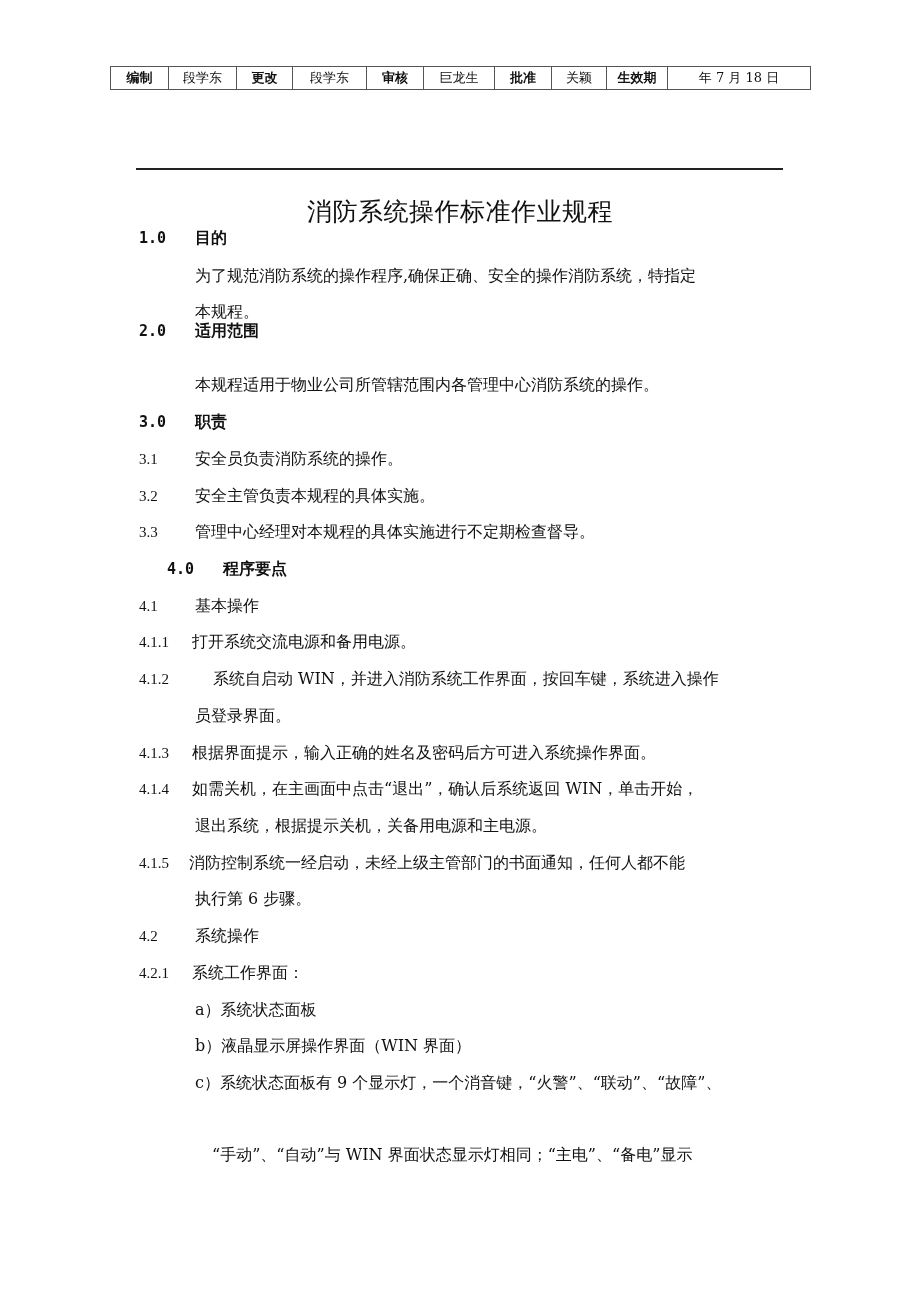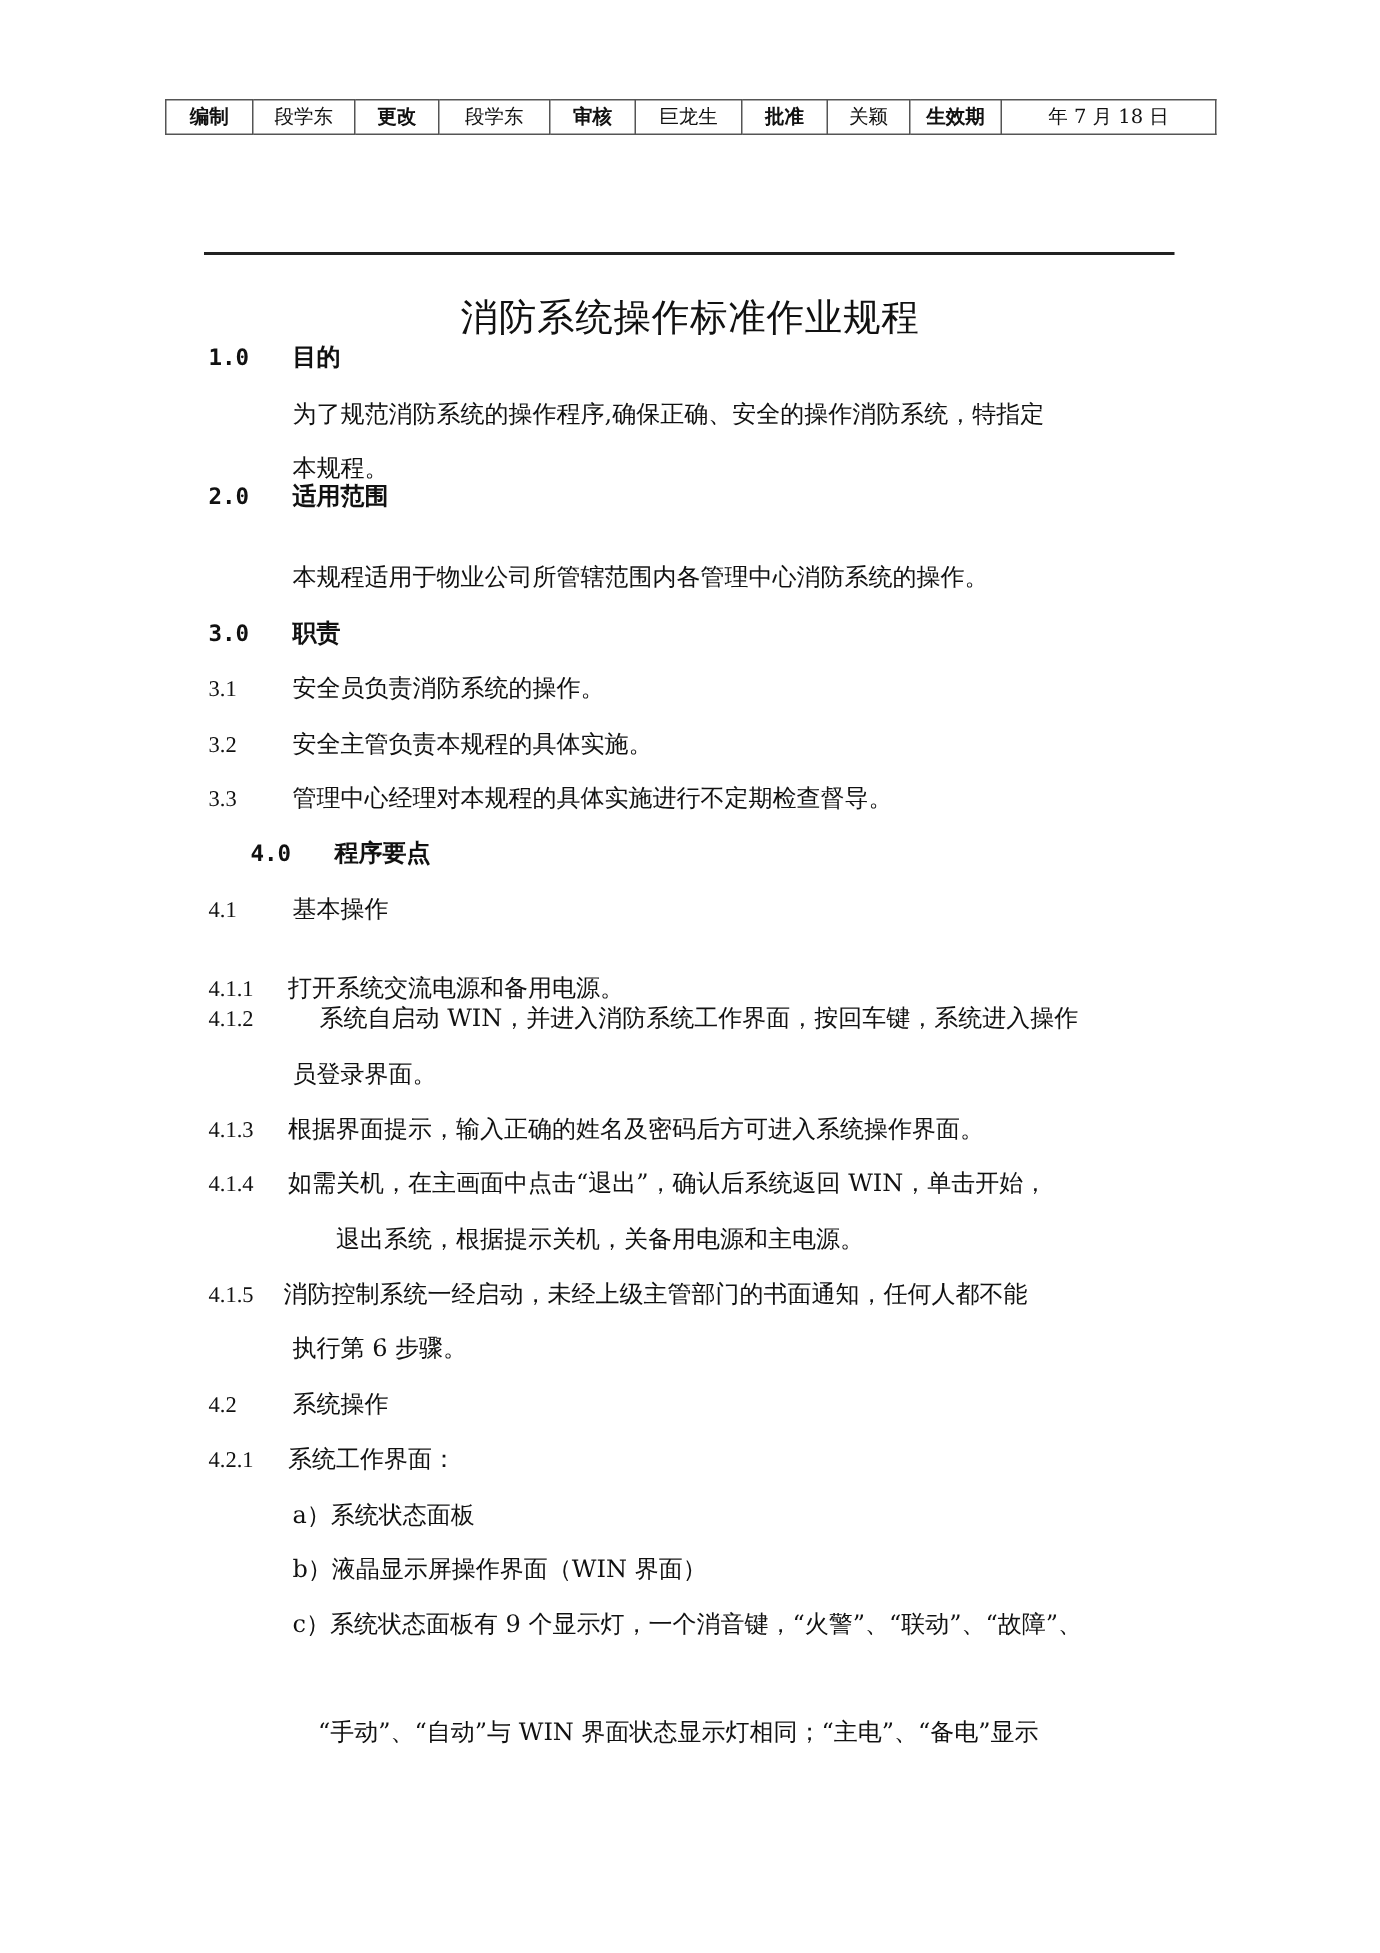--- a/index.html
+++ b/index.html
@@ -134,34 +134,34 @@
 <div class="line" style="left:139px; top:522px;">
   <span class="num" style="width:56px">3.3</span><span>管理中心经理对本规程的具体实施进行不定期检查督导。</span>
 </div>
 
 <div class="line heading" style="left:139px; top:559px;margin-left:28px;">
   <span class="num" style="width:56px">4.0</span><span class="txt">程序要点</span>
 </div>
 <div class="line" style="left:139px; top:596px;">
   <span class="num" style="width:56px">4.1</span><span>基本操作</span>
 </div>
-<div class="line" style="left:139px; top:632px;margin-top:17px;">
+<div class="line" style="left:139px; top:632px;">
   <span class="num" style="width:53px">4.1.1</span><span>打开系统交流电源和备用电源。</span>
 </div>
 <div class="line" style="left:139px; top:669px;">
   <span class="num" style="width:74px">4.1.2</span><span>系统自启动 WIN，并进入消防系统工作界面，按回车键，系统进入操作</span>
 </div>
 <div class="line" style="left:195px; top:706px;">员登录界面。</div>
 <div class="line" style="left:139px; top:743px;">
   <span class="num" style="width:53px">4.1.3</span><span>根据界面提示，输入正确的姓名及密码后方可进入系统操作界面。</span>
 </div>
 <div class="line" style="left:139px; top:779px;">
   <span class="num" style="width:53px">4.1.4</span><span>如需关机，在主画面中点击“退出”，确认后系统返回 WIN，单击开始，</span>
 </div>
-<div class="line" style="left:195px; top:816px;margin-left:29px;">退出系统，根据提示关机，关备用电源和主电源。</div>
+<div class="line" style="left:195px; top:816px;">退出系统，根据提示关机，关备用电源和主电源。</div>
 <div class="line" style="left:139px; top:853px;">
   <span class="num" style="width:50px">4.1.5</span><span>消防控制系统一经启动，未经上级主管部门的书面通知，任何人都不能</span>
 </div>
 <div class="line" style="left:195px; top:889px;">执行第 6 步骤。</div>
 <div class="line" style="left:139px; top:926px;">
   <span class="num" style="width:56px">4.2</span><span>系统操作</span>
 </div>
 <div class="line" style="left:139px; top:963px;">
   <span class="num" style="width:53px">4.2.1</span><span>系统工作界面：</span>
 </div>

